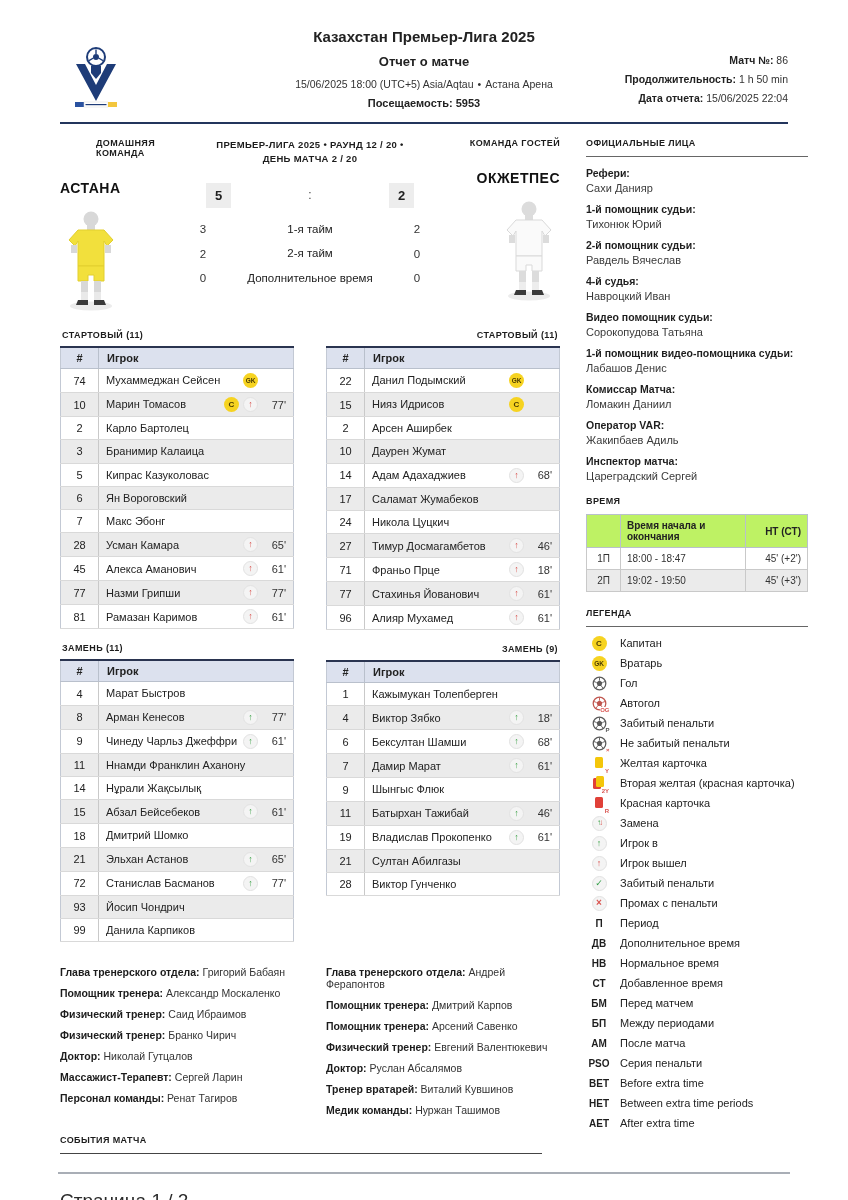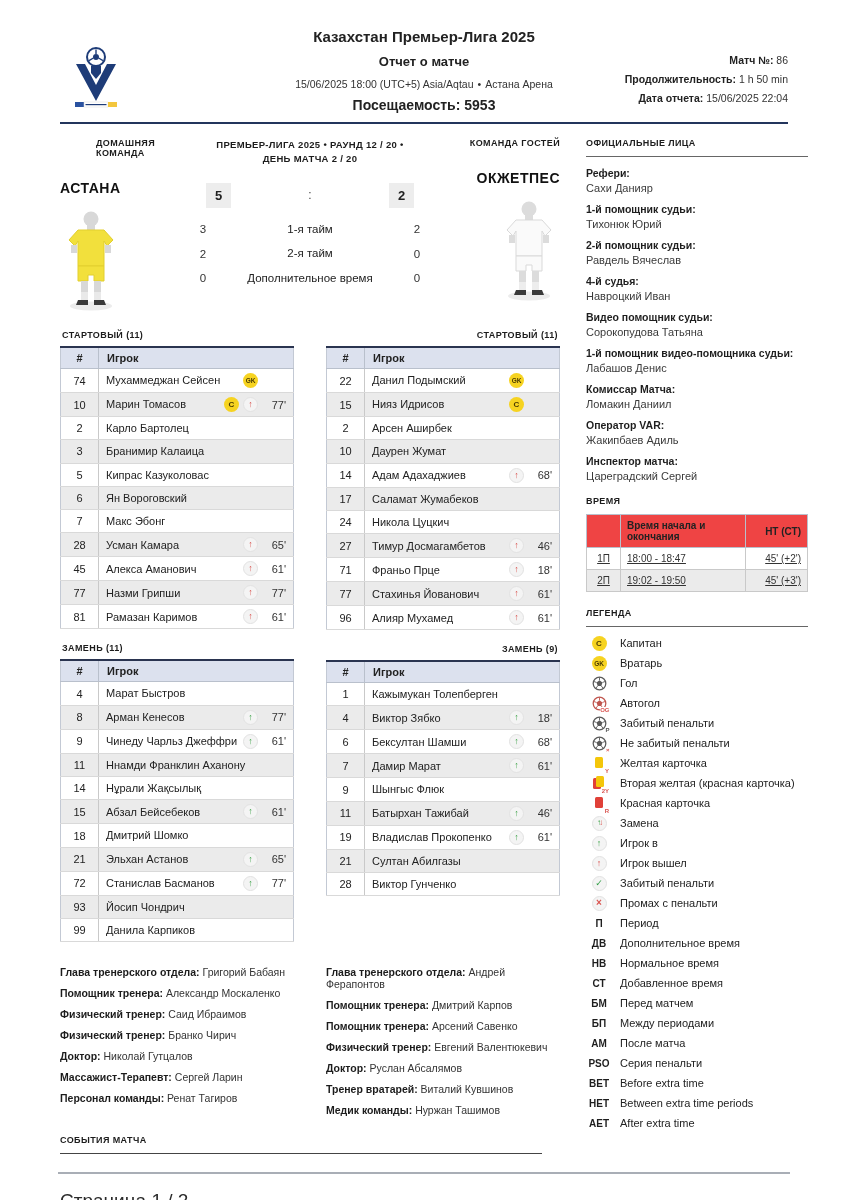--- a/index.html
+++ b/index.html
@@ -12,21 +12,21 @@
   .page{ width:848px; height:1200px; padding:28px 60px 18px 60px; display:flex; flex-direction:column; }
 
   
   header{ position:relative; border-bottom:2px solid var(--navy,#23355c); padding-bottom:14px; min-height:96px; }
   .logo{ position:absolute; left:12px; top:18px; }
   .header-center{ width:430px; margin:0 auto; text-align:center; }
   .league-title{ font-size:15px; font-weight:bold; color:#222; }
   .report-title{ font-size:13px; font-weight:bold; color:#222; margin-top:9px; }
   .dt-line{ font-size:10.5px; color:#333; margin-top:9px; }
   .dt-line .sep{ margin:0 4px; }
-  .att-line{ font-size:14px; margin-top:7px; }
+  .att-line{ font-size:11px; margin-top:7px; }
   .att-line b{ color:#222; }
   .header-meta{ position:absolute; right:0; top:26px; text-align:right; }
   .meta-row{ font-size:10.5px; margin-bottom:7px; color:#333; }
   .meta-row b{ color:#222; }
 
   
   .main{ display:grid; grid-template-columns:1fr 222px; column-gap:26px; margin-top:14px; }
 
   
   .summary{ display:grid; grid-template-columns:130px 1fr 130px; margin-bottom:16px; }
@@ -65,22 +65,22 @@
 
   
   .sec-title{ font-size:9px; font-weight:bold; letter-spacing:.4px; color:#1c1c1c; }
   .underlined{ border-bottom:1px solid #666; padding-bottom:8px; }
   .officials{ margin-top:10px; }
   .off-item{ margin-bottom:9px; }
   .off-role{ font-weight:bold; font-size:10.5px; color:#1e1e1e; margin-bottom:3px; }
   .off-name{ font-size:11px; color:#3a3a3a; }
   .time-sec{ margin-top:14px; }
   table.ttable{ width:100%; border-collapse:collapse; border:1px solid #c3c9d4; margin-top:8px; }
-  table.ttable th{ background:#ef4444; font-size:10px; font-weight:bold; padding:5px 6px; color:#222; border:1px solid #b9c0cc; }
-  table.ttable td{ font-size:10px; padding:5px 6px; border:1px solid #c9c9c9; color:#333;text-decoration:underline; }
+  table.ttable th{ background:#bef264; font-size:10px; font-weight:bold; padding:5px 6px; color:#222; border:1px solid #b9c0cc; }
+  table.ttable td{ font-size:10px; padding:5px 6px; border:1px solid #c9c9c9; color:#333; }
   table.ttable .c1{ width:34px; text-align:center; }
   table.ttable .c3{ width:62px; text-align:right; }
   table.ttable tr.alt td{ background:#ebebeb; }
   .legend-sec{ margin-top:16px; }
   .legend-list{ margin-top:8px; }
   .legend-item{ display:flex; align-items:center; gap:8px; margin-bottom:4px; min-height:16px; }
   .licon{ width:26px; display:flex; justify-content:center; align-items:center; flex-shrink:0; }
   .llabel{ font-size:11px; color:#222; }
   .lcode{ font-size:10px; font-weight:bold; color:#1e1e1e; }
 

